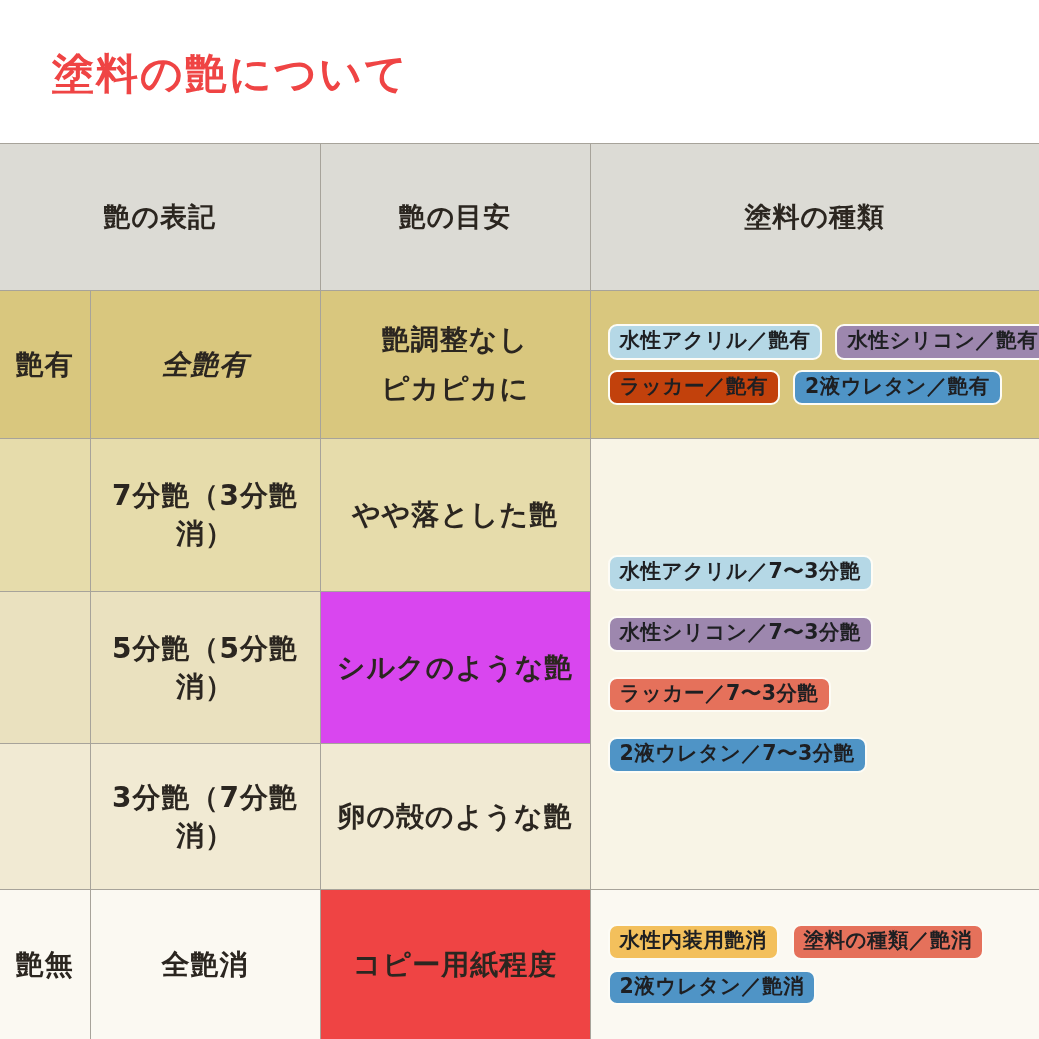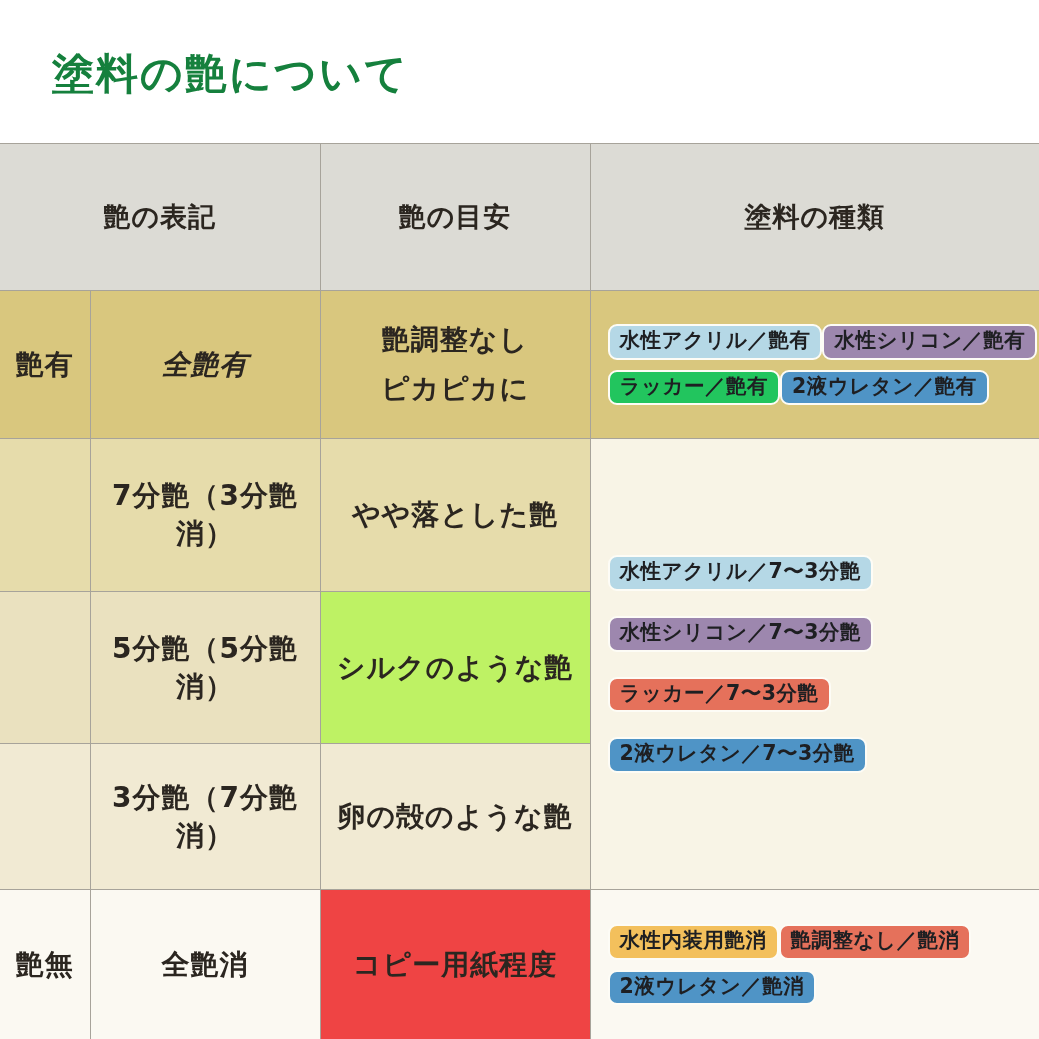--- a/index.html
+++ b/index.html
@@ -12,21 +12,21 @@
     color:#2b2620;
     position:relative;
   }
   .page-title{
     position:absolute;
     left:52px;
     top:46px;
     font-size:42px;
     font-weight:bold;
     letter-spacing:2px;
-    color:#15803d;
+    color:#ef4444;
   }
   table.gloss-table{
     position:absolute;
     left:0;
     top:143px;
     width:1039px;
     height:896px;
     border-collapse:collapse;
     table-layout:fixed;
   }
@@ -43,20 +43,21 @@
   td.last-col{border-right:none;}
   tr.last-row td{border-bottom:none;}
   td.hdr{font-size:27px;}
   td.paint-cell{
     text-align:left;
     padding-left:17px;
   }
   .guide-two-line div{line-height:1.72;}
   .badge-line{
     display:flex;
+    gap:13px;
     align-items:center;
   }
   .badge-line + .badge-line{margin-top:10px;}
   .badge-stack{
     display:flex;
     flex-direction:column;
     align-items:flex-start;
     gap:25px;
   }
   .badge{
@@ -100,21 +101,21 @@
         <div>艶調整なし</div>
         <div>ピカピカに</div>
       </div>
     </td>
     <td class="paint-cell last-col" style="background-color: rgb(217, 199, 126);">
       <div class="badge-line">
         <span class="badge" style="background-color: rgb(181, 216, 230);">水性アクリル／艶有</span>
         <span class="badge" style="background-color: rgb(157, 135, 174);">水性シリコン／艶有</span>
       </div>
       <div class="badge-line">
-        <span class="badge" style="background-color: #22c55e;">ラッカー／艶有</span>
+        <span class="badge" style="background-color: #c2410c;">ラッカー／艶有</span>
         <span class="badge" style="background-color: rgb(79, 148, 198);">2液ウレタン／艶有</span>
       </div>
     </td>
   </tr>
 
   <tr style="height:153px">
     <td style="background-color: rgb(230, 220, 171);"></td>
     <td style="background-color: rgb(230, 220, 171);">7分艶（3分艶消）</td>
     <td style="background-color: rgb(230, 220, 171);">やや落とした艶</td>
     <td rowspan="3" class="paint-cell last-col" style="background-color: rgb(248, 244, 230);">
@@ -123,37 +124,37 @@
         <span class="badge" style="background-color: rgb(157, 135, 174);">水性シリコン／7〜3分艶</span>
         <span class="badge" style="background-color: rgb(229, 113, 91);">ラッカー／7〜3分艶</span>
         <span class="badge" style="background-color: rgb(79, 148, 198);">2液ウレタン／7〜3分艶</span>
       </div>
     </td>
   </tr>
 
   <tr style="height:152px">
     <td style="background-color: rgb(234, 225, 191);"></td>
     <td style="background-color: rgb(234, 225, 191);">5分艶（5分艶消）</td>
-    <td style="background-color: #bef264; margin-top: 21px;">シルクのような艶</td>
+    <td style="background-color: #d946ef; margin-top: 21px;">シルクのような艶</td>
   </tr>
 
   <tr style="height:146px">
     <td style="background-color: rgb(241, 234, 211);"></td>
     <td style="background-color: rgb(241, 234, 211);">3分艶（7分艶消）</td>
     <td style="background-color: rgb(241, 234, 211);">卵の殻のような艶</td>
   </tr>
 
   <tr style="height:150px" class="last-row">
     <td style="background-color: rgb(251, 249, 242);">艶無</td>
     <td style="background-color: rgb(251, 249, 242); font-family: Liberation Mono, monospace;">全艶消</td>
     <td style="background-color: #ef4444;">コピー用紙程度</td>
     <td class="paint-cell last-col" style="background-color: rgb(251, 249, 242);">
       <div class="badge-line">
         <span class="badge" style="background-color: rgb(243, 192, 92);">水性内装用艶消</span>
-        <span class="badge" style="background-color: rgb(229, 113, 91);">艶調整なし／艶消</span>
+        <span class="badge" style="background-color: rgb(229, 113, 91);">塗料の種類／艶消</span>
       </div>
       <div class="badge-line">
         <span class="badge" style="background-color: rgb(79, 148, 198);">2液ウレタン／艶消</span>
       </div>
     </td>
   </tr>
 </tbody>
   </table>
 
 </body></html>

